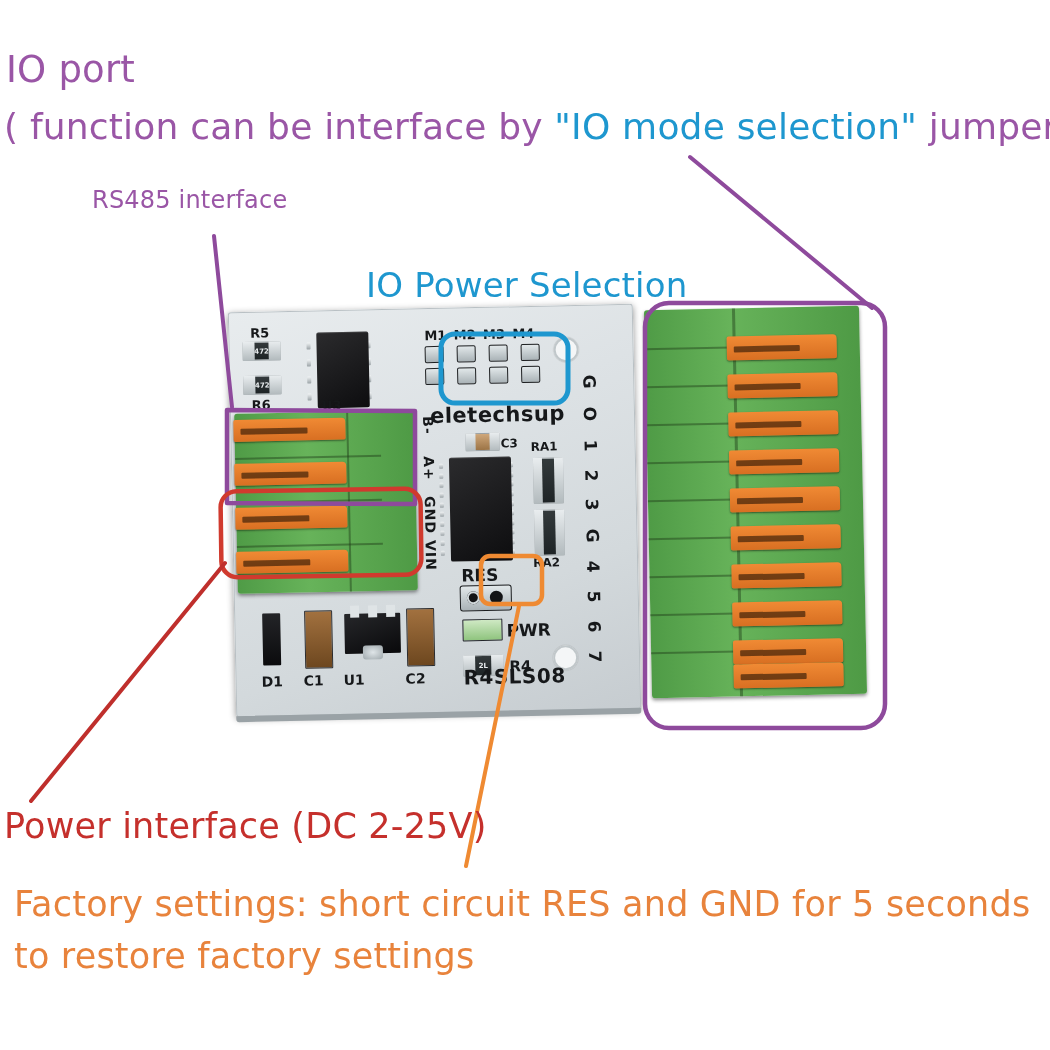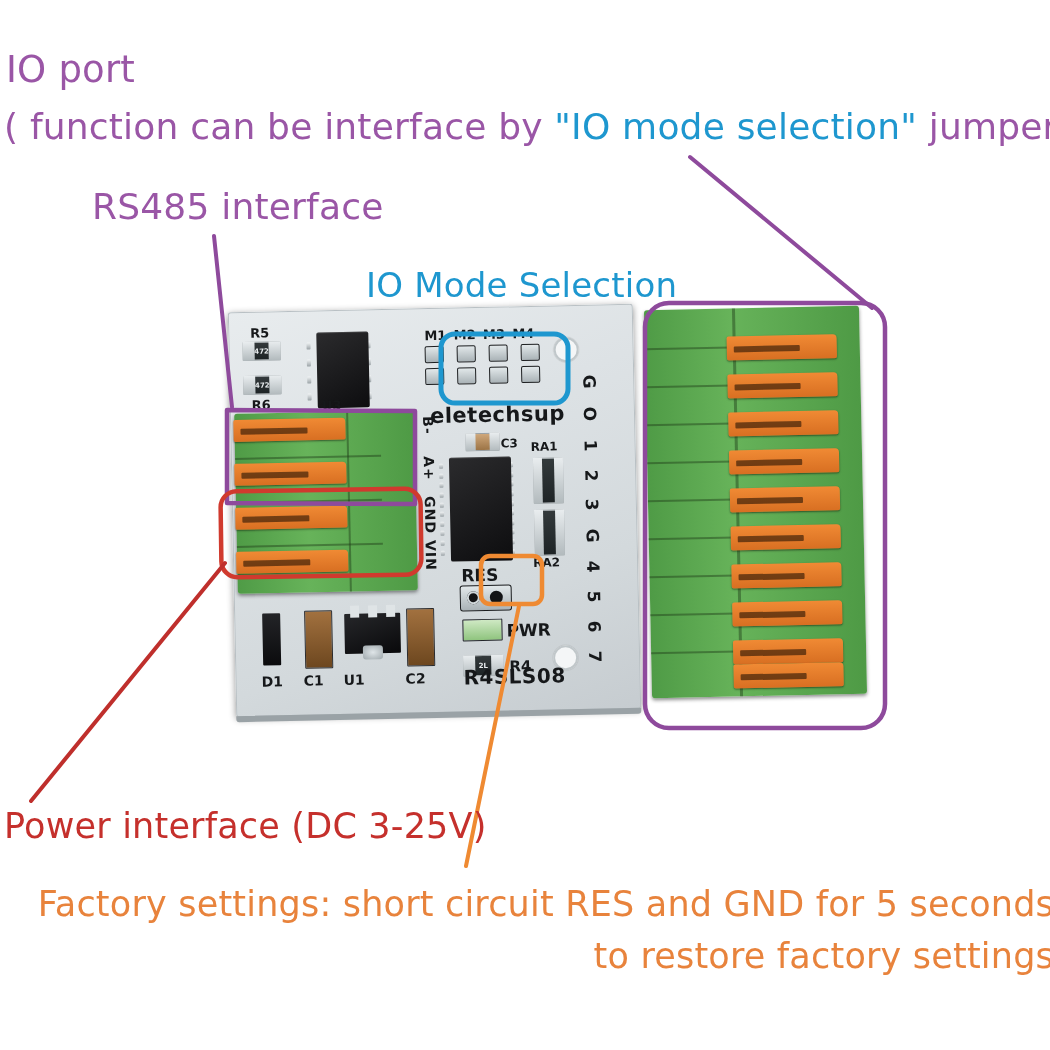--- a/index.html
+++ b/index.html
@@ -2,25 +2,25 @@
 <html><head>
 <meta charset="utf-8">
 <style>
   html,body{margin:0;padding:0;background:#ffffff;}
   body{width:1050px;height:1050px;position:relative;overflow:hidden;
        font-family:"DejaVu Sans","Liberation Sans",sans-serif;}
 
   .stage{position:absolute;left:0;top:0;width:1050px;height:1050px;}
 
   
-  .anno{position:absolute;white-space:nowrap;letter-spacing:0.2px;text-align:right;}
+  .anno{position:absolute;white-space:nowrap;letter-spacing:0.2px;}
   #anno-io-port      {left:6px;  top:48px;  font-size:37px; color:#9a56a6;}
   #anno-io-func      {left:4px;  top:106px; font-size:36px; color:#9a56a6;}
   #anno-io-func .hl  {color:#1e97cf;}
-  #anno-rs485        {left:92px; top:186px; font-size:36px; color:#9a56a6;}
+  #anno-rs485        {left:92px; top:186px; font-size:24px; color:#9a56a6;}
   #anno-iomode       {left:366px;top:265px; font-size:34px; color:#1e97cf;}
   #anno-power        {left:4px;  top:806px; font-size:35px; color:#c5302c;}
   #anno-factory      {left:14px; top:878px; font-size:35px; color:#e8833c;
                       line-height:52px;white-space:normal;width:1040px;}
 
   
   svg.overlay{position:absolute;left:0;top:0;width:1050px;height:1050px;
               pointer-events:none;overflow:visible;}
 
   
@@ -275,19 +275,19 @@
   </svg>
 
   <div class="anno" id="anno-io-port">IO port</div>
 
   <div class="anno" id="anno-io-func">
     <span>( function can be interface by </span><span class="hl">"IO mode selection"</span><span> jumper)</span>
   </div>
 
   <div class="anno" id="anno-rs485">RS485 interface</div>
 
-  <div class="anno" id="anno-iomode">IO Mode Selection</div>
-
-  <div class="anno" id="anno-power">Power interface (DC 3-25V)</div>
+  <div class="anno" id="anno-iomode">IO Power Selection</div>
+
+  <div class="anno" id="anno-power">Power interface (DC 2-25V)</div>
 
   <div class="anno" id="anno-factory">Factory settings: short circuit RES and GND for 5 seconds to restore factory settings</div>
 
 </div>
 
 </body></html>

